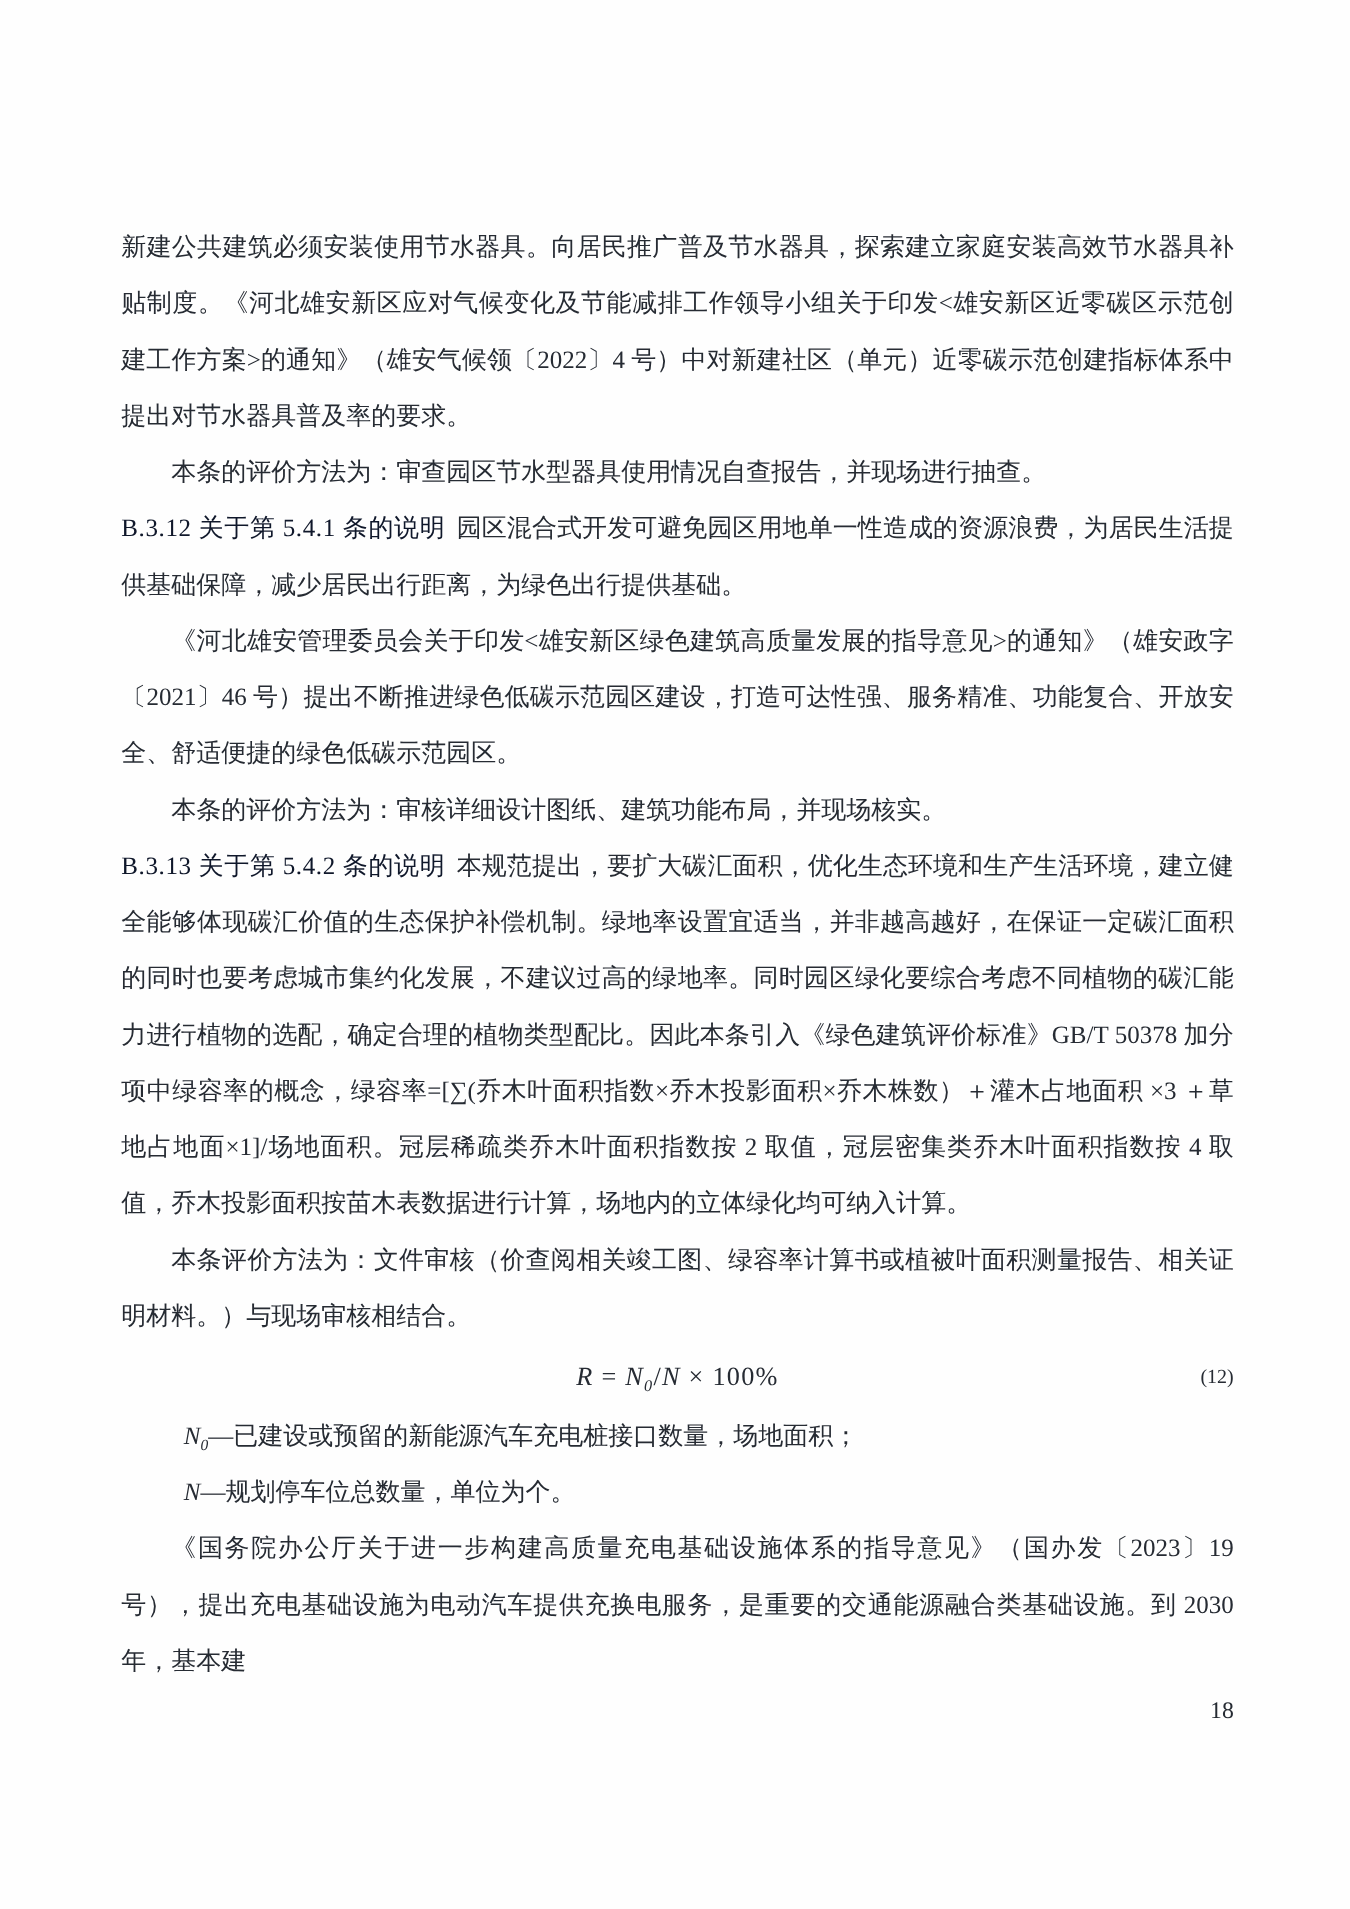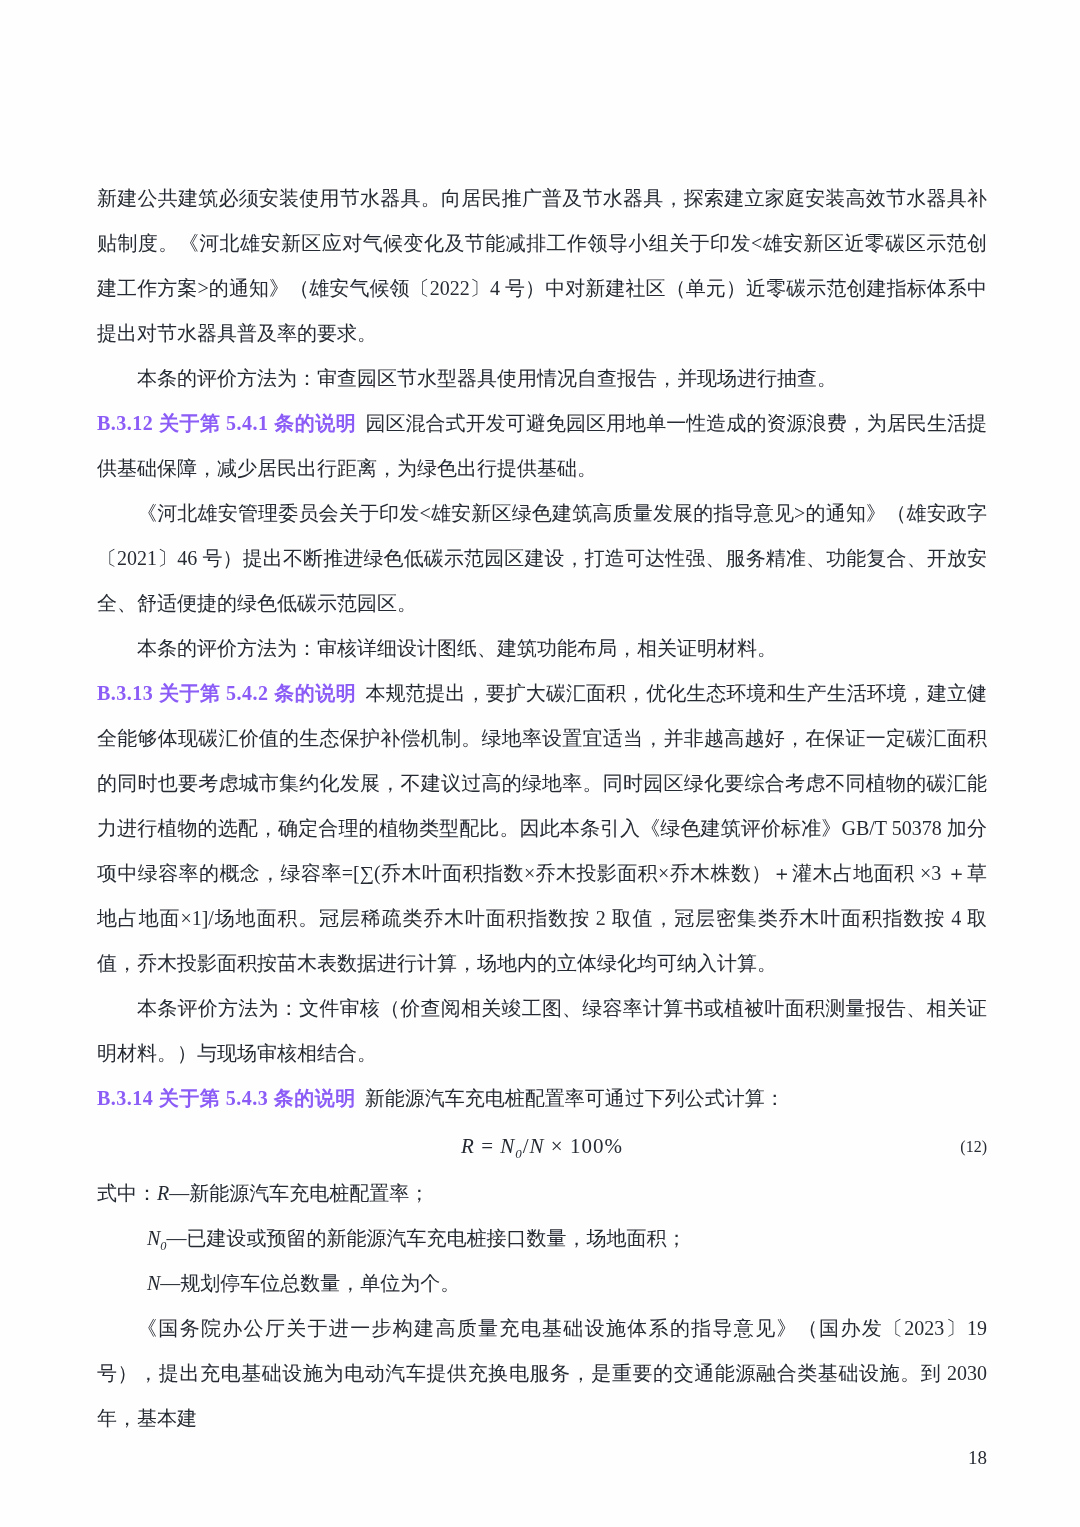--- a/index.html
+++ b/index.html
@@ -25,22 +25,22 @@
     line-height: 45px;
     text-align: justify;
   }
   .para {
     margin: 0;
   }
   .indent {
     text-indent: 2em;
   }
   .sec {
-    font-weight: bold;
-    color: #8b5cf6;
+    font-weight: normal;
+    color: #0f172a;
     margin-right: 9px;
     letter-spacing: 0.5px;
   }
   .var {
     font-style: italic;
     font-family: "Liberation Serif", "DejaVu Serif", serif;
   }
   sub.var-sub {
     font-style: italic;
     font-size: 0.62em;
@@ -81,31 +81,29 @@
   <main class="content">
 
     <p class="para"><span>新建公共建筑必须安装使用节水器具。向居民推广普及节水器具，探索建立家庭安装高效节水器具补贴制度。《河北雄安新区应对气候变化及节能减排工作领导小组关于印发&lt;雄安新区近零碳区示范创建工作方案&gt;的通知》（雄安气候领〔2022〕4 号）中对新建社区（单元）近零碳示范创建指标体系中提出对节水器具普及率的要求。</span></p>
 
     <p class="para indent"><span>本条的评价方法为：审查园区节水型器具使用情况自查报告，并现场进行抽查。</span></p>
 
     <p class="para"><b class="sec">B.3.12 关于第 5.4.1 条的说明</b><span>园区混合式开发可避免园区用地单一性造成的资源浪费，为居民生活提供基础保障，减少居民出行距离，为绿色出行提供基础。</span></p>
 
     <p class="para indent"><span>《河北雄安管理委员会关于印发&lt;雄安新区绿色建筑高质量发展的指导意见&gt;的通知》（雄安政字〔2021〕46 号）提出不断推进绿色低碳示范园区建设，打造可达性强、服务精准、功能复合、开放安全、舒适便捷的绿色低碳示范园区。</span></p>
 
-    <p class="para indent"><span>本条的评价方法为：审核详细设计图纸、建筑功能布局，相关证明材料。</span></p>
+    <p class="para indent"><span>本条的评价方法为：审核详细设计图纸、建筑功能布局，并现场核实。</span></p>
 
     <p class="para"><b class="sec">B.3.13 关于第 5.4.2 条的说明</b><span>本规范提出，要扩大碳汇面积，优化生态环境和生产生活环境，建立健全能够体现碳汇价值的生态保护补偿机制。绿地率设置宜适当，并非越高越好，在保证一定碳汇面积的同时也要考虑城市集约化发展，不建议过高的绿地率。同时园区绿化要综合考虑不同植物的碳汇能力进行植物的选配，确定合理的植物类型配比。因此本条引入《绿色建筑评价标准》GB/T 50378 加分项中绿容率的概念，绿容率=[∑(乔木叶面积指数×乔木投影面积×乔木株数）＋灌木占地面积 ×3 ＋草地占地面×1]/场地面积。冠层稀疏类乔木叶面积指数按 2 取值，冠层密集类乔木叶面积指数按 4 取值，乔木投影面积按苗木表数据进行计算，场地内的立体绿化均可纳入计算。</span></p>
 
     <p class="para indent"><span>本条评价方法为：文件审核（价查阅相关竣工图、绿容率计算书或植被叶面积测量报告、相关证明材料。）与现场审核相结合。</span></p>
 
-    <p class="para"><b class="sec">B.3.14 关于第 5.4.3 条的说明</b><span>新能源汽车充电桩配置率可通过下列公式计算：</span></p>
 
     <div class="formula-row"><span class="formula"><i class="var">R</i><span> = </span><i class="var">N</i><sub class="var-sub">0</sub><span>/</span><i class="var">N</i><span> × 100%</span></span><span class="eqnum">(12)</span></div>
 
-    <p class="para"><span>式中：</span><i class="var">R</i><sub class="var-sub"></sub><span>—新能源汽车充电桩配置率；</span></p>
 
     <p class="para where-item"><i class="var">N</i><sub class="var-sub">0</sub><span>—已建设或预留的新能源汽车充电桩接口数量，场地面积；</span></p>
 
     <p class="para where-item"><i class="var">N</i><sub class="var-sub"></sub><span>—规划停车位总数量，单位为个。</span></p>
 
     <p class="para indent"><span>《国务院办公厅关于进一步构建高质量充电基础设施体系的指导意见》（国办发〔2023〕19 号），提出充电基础设施为电动汽车提供充换电服务，是重要的交通能源融合类基础设施。到 2030 年，基本建</span></p>
 
     <p class="page-number">18</p>
 
   </main>

